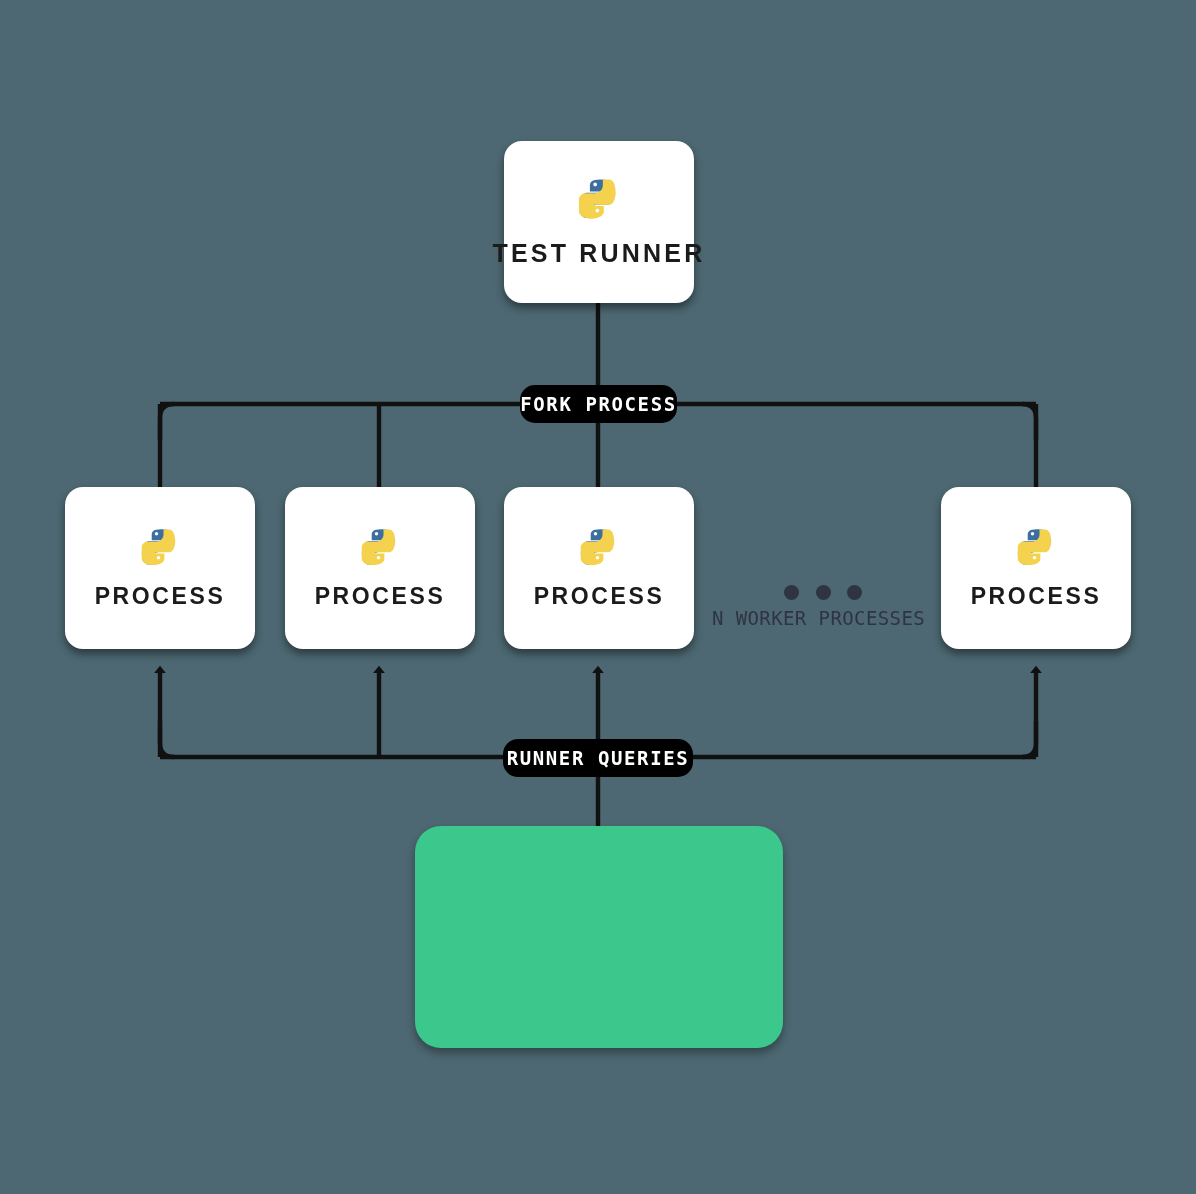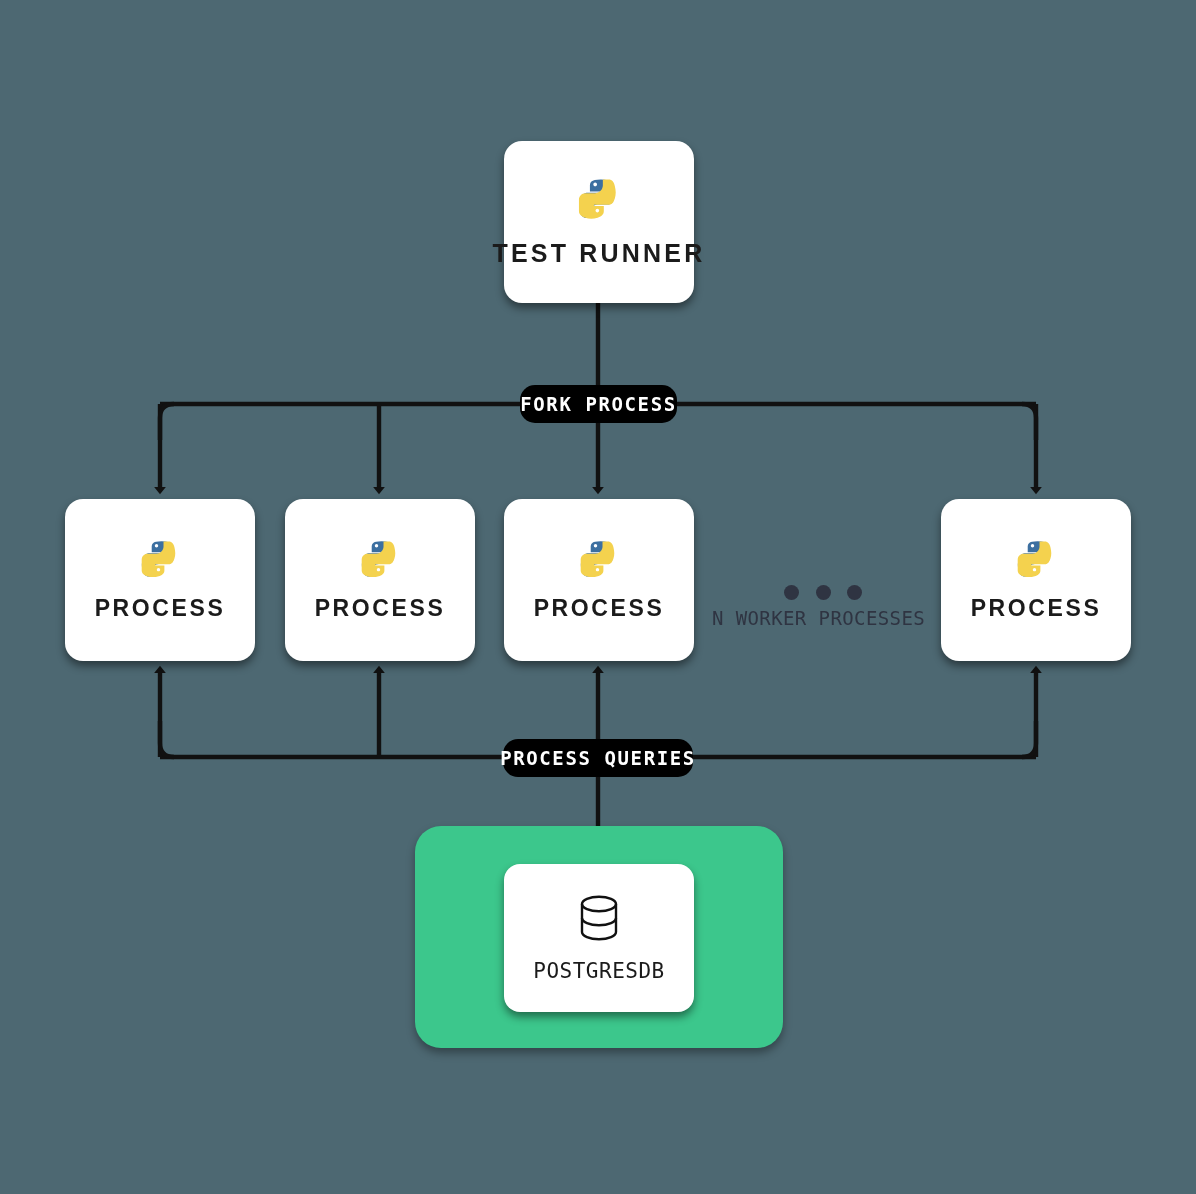--- a/index.html
+++ b/index.html
@@ -45,21 +45,21 @@
   #node-test-runner {
     left: 504px; top: 141px; width: 190px; height: 162px;
   }
   #node-test-runner .label {
     font-size: 25px;
     letter-spacing: 3.2px;
     margin-top: 16px;
   }
 
   .process-card {
-    top: 499px;
+    top: 487px;
     width: 190px;
     height: 162px;
   }
   .process-card .label {
     font-size: 23px;
     letter-spacing: 2.6px;
     margin-top: 14px;
   }
   #node-process-1 { left: 65px; }
   #node-process-2 { left: 285px; }
@@ -235,30 +235,18 @@
   </div>
 
   <div id="worker-ellipsis">
     <i></i>
       <i></i>
       <i></i>
   </div>
   <div id="worker-caption">N WORKER PROCESSES</div>
 
   <div class="bus-label" id="label-fork-process">FORK PROCESS</div>
-  <div class="bus-label" id="label-execute-queries">PROCESS QUERIES</div>
+  <div class="bus-label" id="label-execute-queries">RUNNER QUERIES</div>
 
   <div id="db-container"></div>
 
-  <div class="card" id="node-postgresdb">
-    <span>
-      <svg class="dbicon" width="44" height="50" viewBox="0 0 44 50" aria-hidden="true">
-        <ellipse cx="22" cy="11" rx="17" ry="7.2" fill="none" stroke="#111111" stroke-width="2.4"></ellipse>
-        <path d="M5,11 L5,39" fill="none" stroke="#111111" stroke-width="2.4"></path>
-        <path d="M39,11 L39,39" fill="none" stroke="#111111" stroke-width="2.4"></path>
-        <path d="M5,39 A17,7.2 0 0 0 39,39" fill="none" stroke="#111111" stroke-width="2.4"></path>
-        <path d="M5,25 A17,7.2 0 0 0 39,25" fill="none" stroke="#111111" stroke-width="2.4"></path>
-      </svg>
-    </span>
-    <span class="label">POSTGRESDB</span>
-  </div>
 
 </div>
 
 </body></html>

